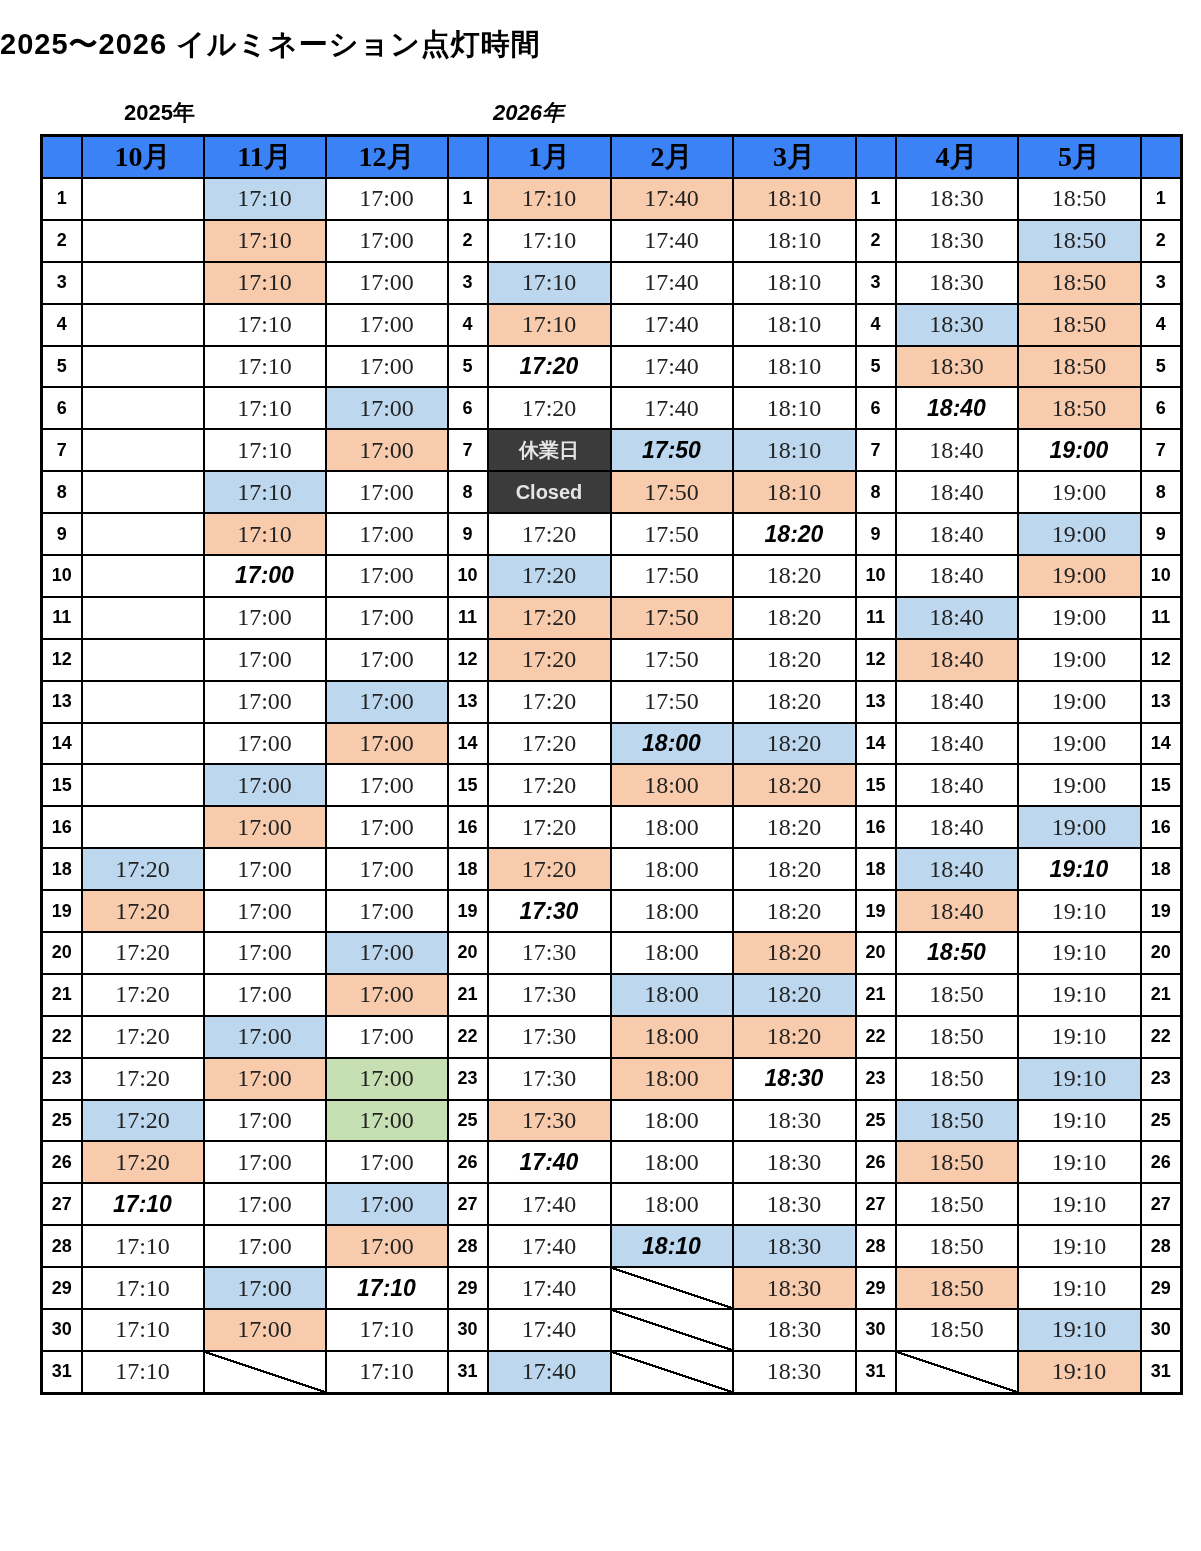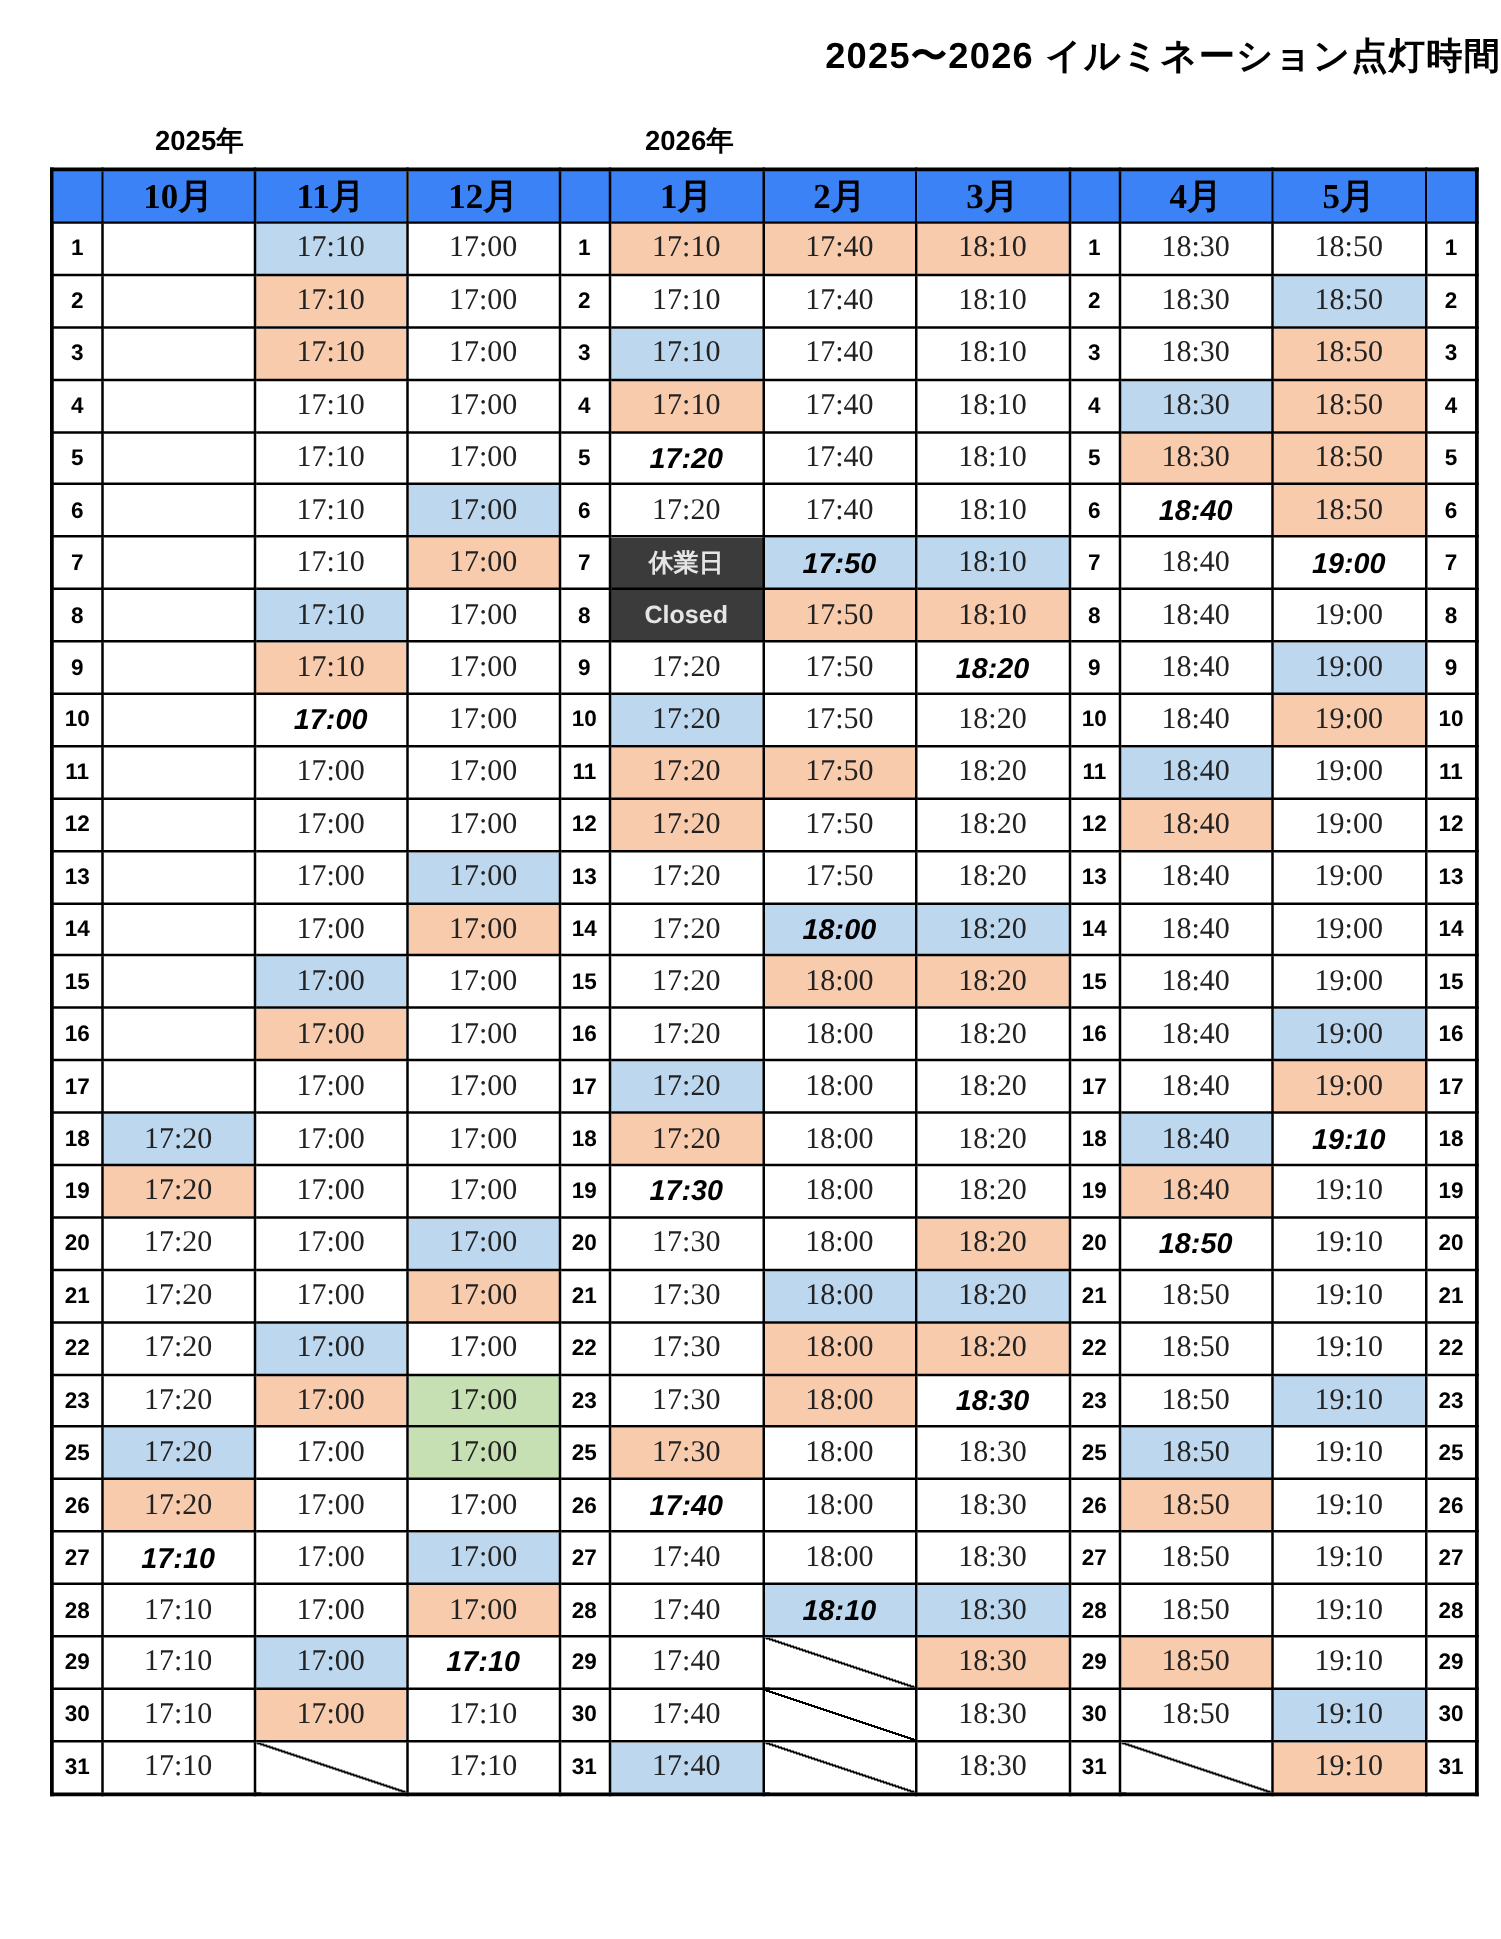--- a/index.html
+++ b/index.html
@@ -2,27 +2,27 @@
 <html><head>
 <meta charset="utf-8">
 <style>
   html,body { margin:0; padding:0; }
   body {
     width:1201px; height:1551px; background:#ffffff;
     font-family:"Liberation Sans", sans-serif; color:#000;
     overflow:hidden;
   }
   .title {
-    padding-top:25px; text-align:right;
+    padding-top:25px; text-align:left;
     font-size:29px; font-weight:bold; letter-spacing:1px; color:#000;
   }
   .years { position:relative; height:36px; margin-top:33px; }
   .year-label { position:absolute; top:0; font-size:22px; font-weight:bold; }
   .year-2025 { left:88px;margin-left:36px; }
-  .year-2026 { left:516px; }
+  .year-2026 { left:493px;font-style:italic; }
 
   table.sched {
     margin-left:40px; width:1140px;
     border-collapse:collapse; table-layout:fixed;
     border:3px solid #000;
   }
   table.sched th, table.sched td {
     border:2px solid #000; padding:0; text-align:center; vertical-align:middle;
     overflow:hidden; white-space:nowrap;
   }
@@ -315,34 +315,20 @@
         <td class="day">16</td>
         <td class="time">17:20</td>
         <td class="time">18:00</td>
         <td class="time">18:20</td>
         <td class="day">16</td>
         <td class="time">18:40</td>
         <td class="time c-blue">19:00</td>
         <td class="day">16</td>
       </tr>
       <tr>
-        <td class="day">17</td>
-        <td class="time"></td>
-        <td class="time">17:00</td>
-        <td class="time">17:00</td>
-        <td class="day">17</td>
-        <td class="time c-blue">17:20</td>
-        <td class="time">18:00</td>
-        <td class="time">18:20</td>
-        <td class="day">17</td>
-        <td class="time">18:40</td>
-        <td class="time c-orange">19:00</td>
-        <td class="day">17</td>
-      </tr>
-      <tr>
         <td class="day">18</td>
         <td class="time c-blue">17:20</td>
         <td class="time">17:00</td>
         <td class="time">17:00</td>
         <td class="day">18</td>
         <td class="time c-orange">17:20</td>
         <td class="time">18:00</td>
         <td class="time">18:20</td>
         <td class="day">18</td>
         <td class="time c-blue">18:40</td>

